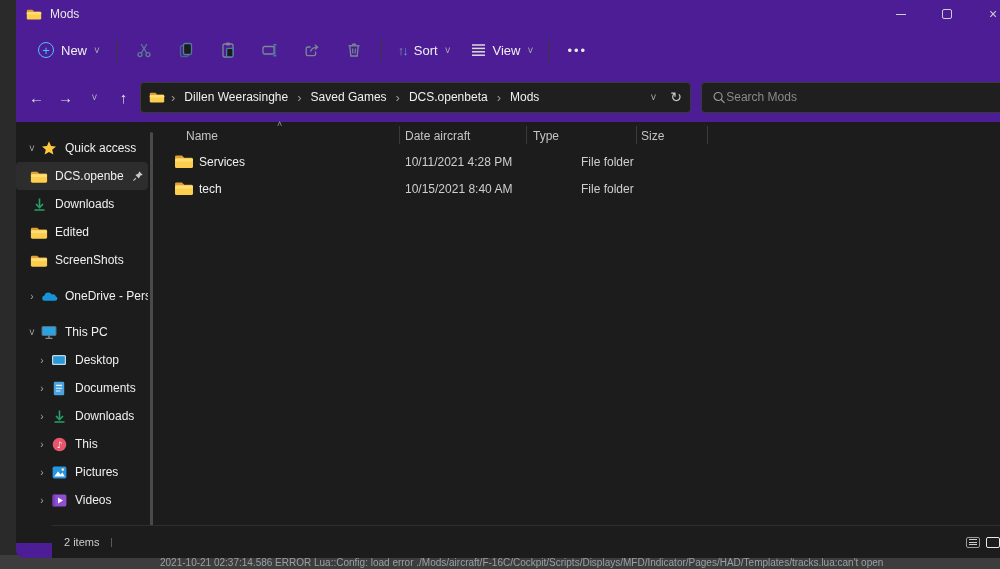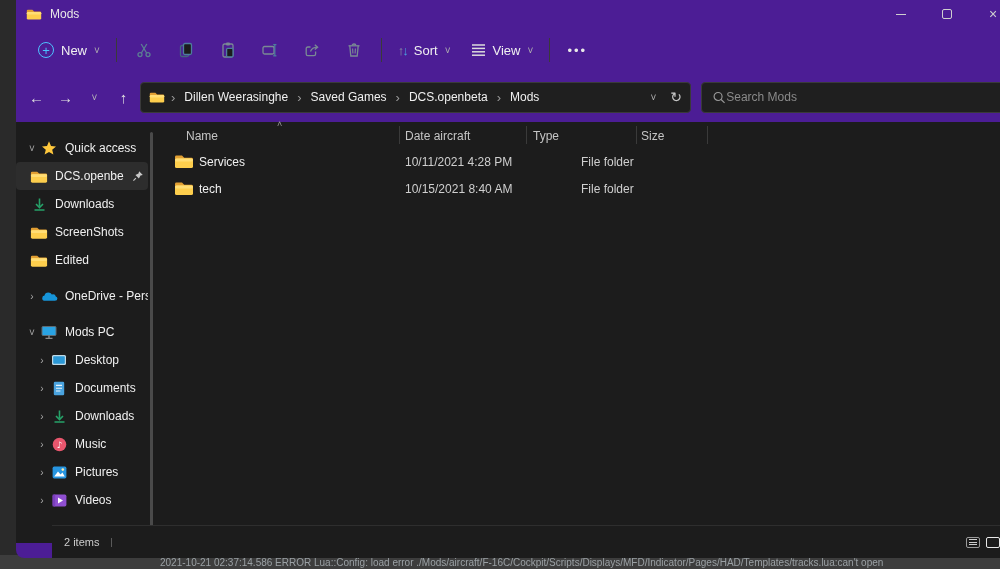--- a/index.html
+++ b/index.html
@@ -292,29 +292,29 @@
           </svg>
         </span>
         <span>Downloads</span>
       </div>
       <div class="side-item qa-child">
         <span class="s-icon">
           <svg width="18" height="15" viewBox="0 0 20 16">
               <use href="#folder-def"></use>
             </svg>
         </span>
-        <span>ScreenShots</span>
+        <span>Edited</span>
       </div>
       <div class="side-item qa-child">
         <span class="s-icon">
           <svg width="18" height="15" viewBox="0 0 20 16">
               <use href="#folder-def"></use>
             </svg>
         </span>
-        <span>Edited</span>
+        <span>ScreenShots</span>
       </div>
 
       <div class="side-spacer"></div>
       <div class="side-item lvl0">
         <span class="s-chev">›</span>
         <span class="s-icon">
           <svg width="17" height="12" viewBox="0 0 17 12">
               <path d="M4.2 10.8 Q1.2 10.8 1.2 8.2 Q1.2 5.9 3.5 5.6 Q4 2.4 7.3 2.4 Q9.9 2.4 10.8 4.6 Q11.3 4.3 12.2 4.3 Q14.4 4.3 14.8 6.4 Q16.4 6.8 16.4 8.6 Q16.4 10.8 13.9 10.8 Z" fill="#1694d8"></path>
             </svg>
         </span>
@@ -324,21 +324,21 @@
       <div class="side-spacer"></div>
       <div class="side-item lvl0">
         <span class="s-chev">˅</span>
         <span class="s-icon">
           <svg width="16" height="15" viewBox="0 0 16 15">
             <rect x="1" y="1.5" width="14" height="9" rx="1" fill="#29a3e3" stroke="#5e6b73" stroke-width="1"></rect>
             <line x1="8" y1="10.5" x2="8" y2="13" stroke="#8a8a8a" stroke-width="1.4"></line>
             <line x1="4.5" y1="13.4" x2="11.5" y2="13.4" stroke="#8a8a8a" stroke-width="1.4"></line>
           </svg>
         </span>
-        <span>Mods PC</span>
+        <span>This PC</span>
       </div>
 
       <div class="side-item pc-child">
         <span class="s-chev">›</span>
         <span class="s-icon">
           <svg width="16" height="13" viewBox="0 0 16 13">
             <rect x="1" y="1" width="14" height="10" rx="1.5" fill="#bfd9e6"></rect>
             <rect x="2.2" y="2.2" width="11.6" height="7.6" rx="0.8" fill="#2b98d6"></rect>
           </svg>
         </span>
@@ -368,21 +368,21 @@
         <span>Downloads</span>
       </div>
       <div class="side-item pc-child">
         <span class="s-chev">›</span>
         <span class="s-icon">
           <svg width="15" height="15" viewBox="0 0 15 15">
             <circle cx="7.5" cy="7.5" r="6.8" fill="#e8566d"></circle>
             <text x="7.5" y="11" text-anchor="middle" font-size="9" fill="#ffffff" font-family="DejaVu Sans">♪</text>
           </svg>
         </span>
-        <span>Music</span>
+        <span>This</span>
       </div>
       <div class="side-item pc-child">
         <span class="s-chev">›</span>
         <span class="s-icon">
           <svg width="15" height="13" viewBox="0 0 15 13">
             <rect x="0.6" y="0.6" width="13.8" height="11.8" rx="1.6" fill="#2795e0"></rect>
             <path d="M2.2 10.6 L6 5.4 L8.6 8.6 L10.4 6.6 L12.8 10.6 Z" fill="#ffffff"></path>
             <circle cx="10.8" cy="3.6" r="1.3" fill="#ffe9a8"></circle>
           </svg>
         </span>

